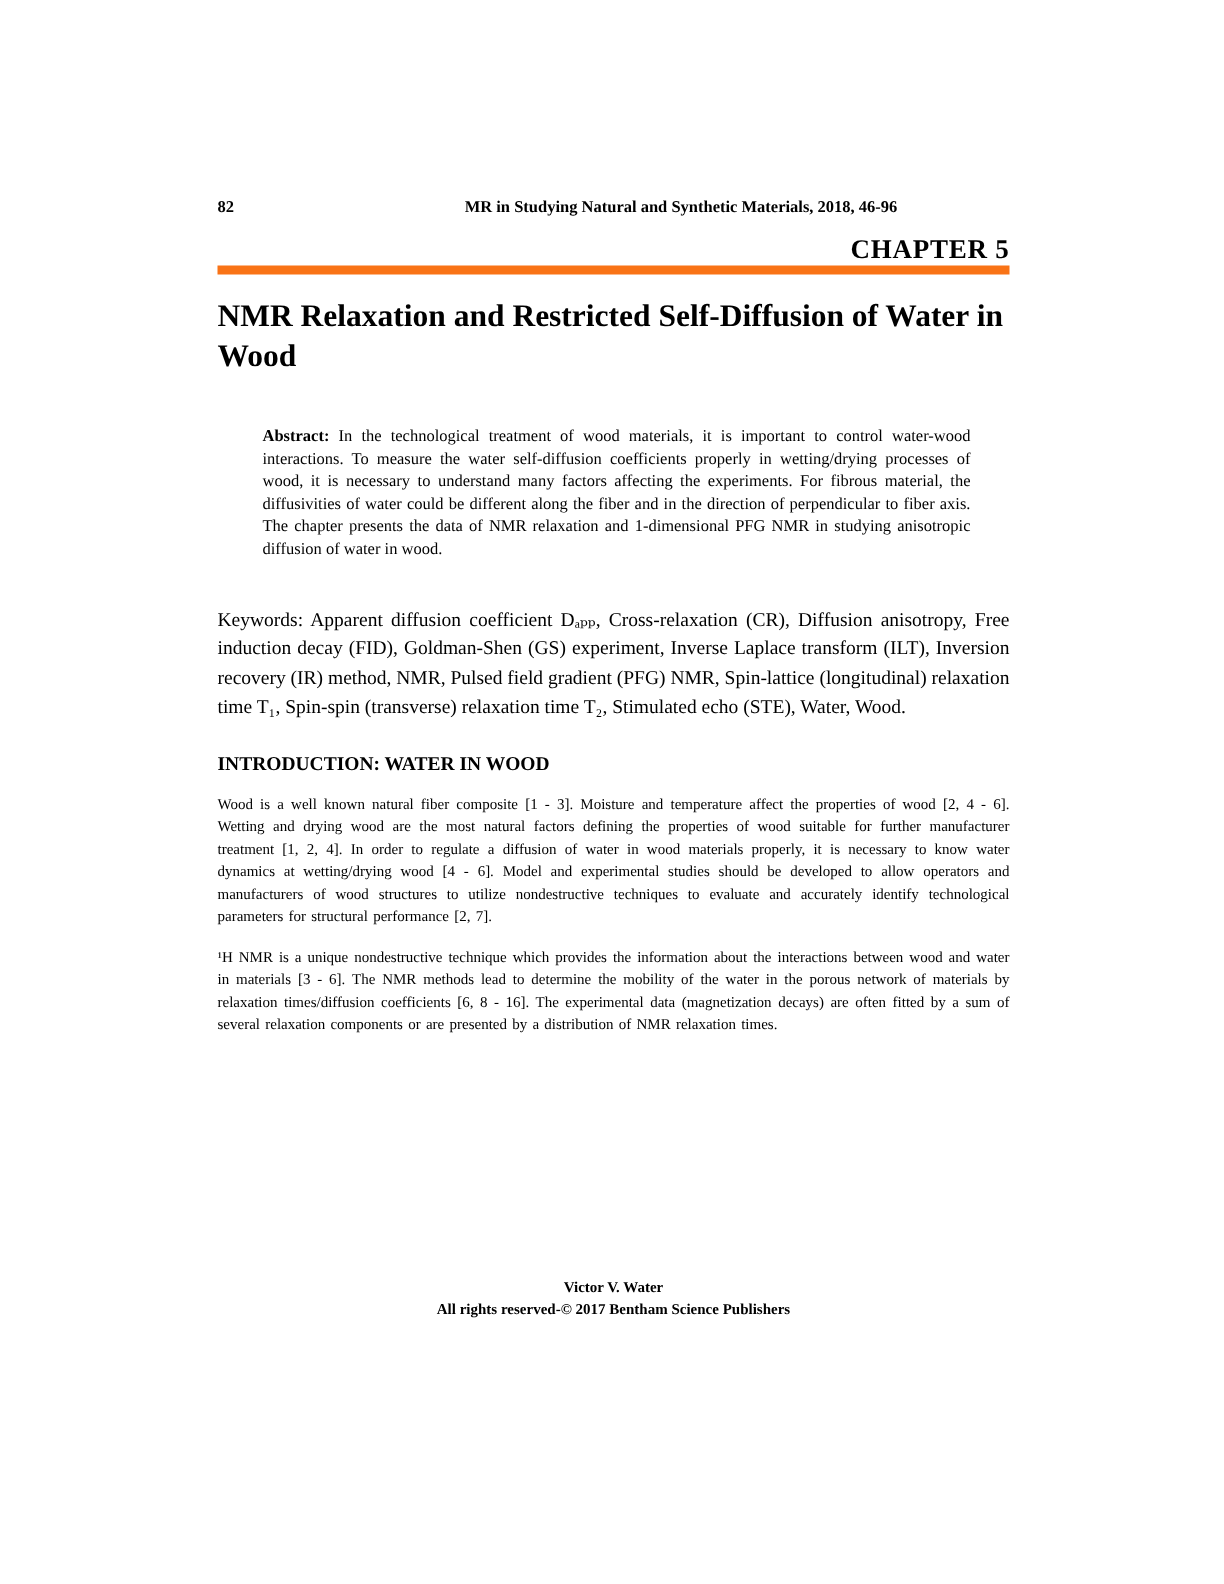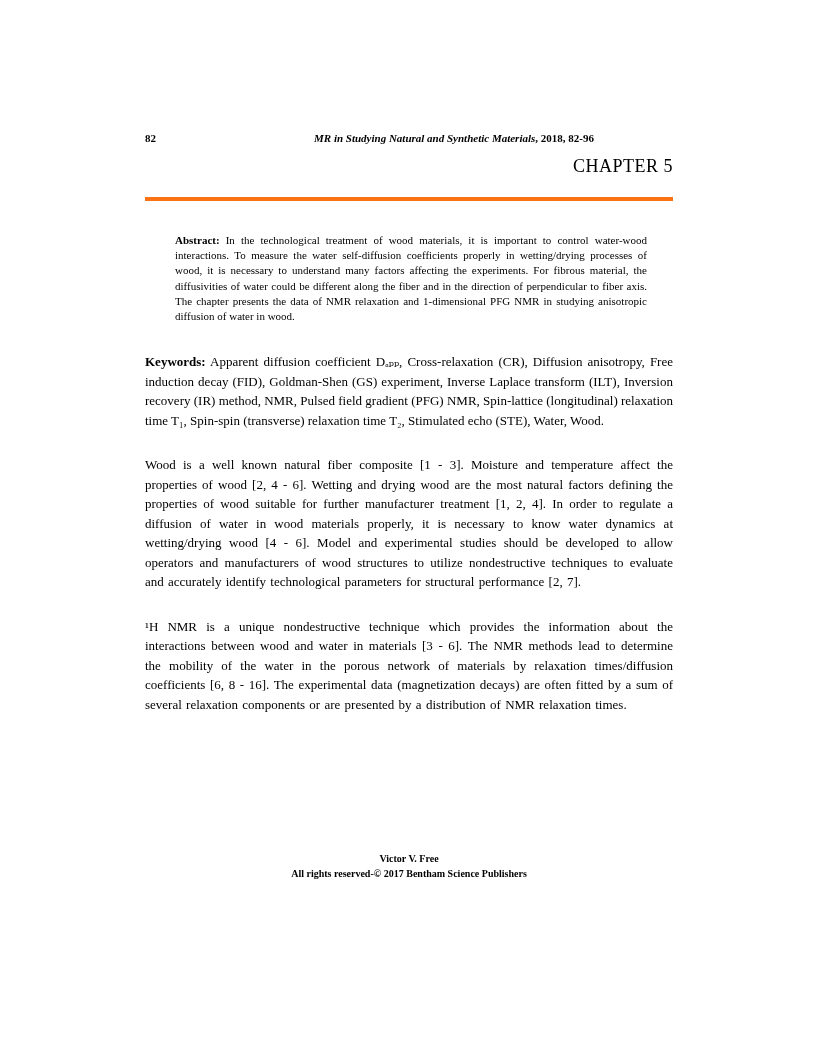--- a/index.html
+++ b/index.html
@@ -33,33 +33,32 @@
   .running-head .page-num {
     width: 90px;
     text-align: left;
   }
   .running-head .journal {
     flex: 1;
     text-align: center;
     white-space: nowrap;
   }
   .running-head .journal .jtitle {
-    font-style: italic;
   }
   .running-head .journal .jsuffix {
     font-style: normal;
   }
   .chapter-row {
     margin-top: 12px;
     text-align: right;
     font-size: 18px;
-    font-weight: normal;
+    font-weight: bold;
     letter-spacing: 0.5px;
-    padding-bottom: 20px;
-    border-bottom: 4px solid #f97316;
+    padding-bottom: 0;
+    border-bottom: 6px solid #f97316;
   }
   .chapter-title {
     margin-top: 14px;
     font-size: 21px;
     font-weight: bold;
     line-height: 1.3;
   }
   .abstract {
     margin: 32px 26px 0 30px;
     font-size: 11px;
@@ -69,30 +68,30 @@
   .abstract .label {
     font-weight: bold;
   }
   .keywords {
     margin-top: 28px;
     font-size: 13px;
     line-height: 1.5;
     text-align: justify;
   }
   .keywords .label {
-    font-weight: bold;
+    font-weight: normal;
   }
   .section-heading {
     margin-top: 20px;
     font-size: 13px;
     font-weight: bold;
   }
   .body-para {
-    margin-top: 25px;
-    font-size: 13px;
+    margin-top: 12px;
+    font-size: 10px;
     line-height: 1.5;
     text-align: justify;
     word-spacing: 1px;
   }
   .footer {
     position: absolute;
     left: 145px;
     top: 852px;
     width: 528px;
     text-align: center;
@@ -102,34 +101,36 @@
   }
 </style>
 </head>
 <body>
 
 <div class="page">
   <div class="content">
 
     <div class="running-head">
       <span class="page-num">82</span>
-      <span class="journal"><span class="jtitle">MR in Studying Natural and Synthetic Materials</span><span class="jsuffix">, 2018, 82-96</span></span>
+      <span class="journal"><span class="jtitle">MR in Studying Natural and Synthetic Materials</span><span class="jsuffix">, 2018, 46-96</span></span>
     </div>
 
     <div class="chapter-row">CHAPTER 5</div>
 
+    <h1 class="chapter-title" style="margin-bottom:0;">NMR Relaxation and Restricted Self-Diffusion of Water in Wood</h1>
 
     <p class="abstract" style="margin-bottom:0;"><span class="label">Abstract:</span><span> In the technological treatment of wood materials, it is important to control water-wood interactions. To measure the water self-diffusion coefficients properly in wetting/drying processes of wood, it is necessary to understand many factors affecting the experiments. For fibrous material, the diffusivities of water could be different along the fiber and in the direction of perpendicular to fiber axis. The chapter presents the data of NMR relaxation and 1-dimensional PFG NMR in studying anisotropic diffusion of water in wood.</span></p>
 
     <p class="keywords" style="margin-bottom:0;"><span class="label">Keywords:</span><span> Apparent diffusion coefficient Dₐₚₚ, Cross-relaxation (CR), Diffusion anisotropy, Free induction decay (FID), Goldman-Shen (GS) experiment, Inverse Laplace transform (ILT), Inversion recovery (IR) method, NMR, Pulsed field gradient (PFG) NMR, Spin-lattice (longitudinal) relaxation time T₁, Spin-spin (transverse) relaxation time T₂, Stimulated echo (STE), Water, Wood.</span></p>
 
+    <h2 class="section-heading" style="margin-bottom:0;">INTRODUCTION: WATER IN WOOD</h2>
 
     <p class="body-para" style="margin-bottom:0;">Wood is a well known natural fiber composite [1 - 3]. Moisture and temperature affect the properties of wood [2, 4 - 6]. Wetting and drying wood are the most natural factors defining the properties of wood suitable for further manufacturer treatment [1, 2, 4]. In order to regulate a diffusion of water in wood materials properly, it is necessary to know water dynamics at wetting/drying wood [4 - 6]. Model and experimental studies should be developed to allow operators and manufacturers of wood structures to utilize nondestructive techniques to evaluate and accurately identify technological parameters for structural performance [2, 7].</p>
 
     <p class="body-para" style="margin-bottom:0;">¹H NMR is a unique nondestructive technique which provides the information about the interactions between wood and water in materials [3 - 6]. The NMR methods lead to determine the mobility of the water in the porous network of materials by relaxation times/diffusion coefficients [6, 8 - 16]. The experimental data (magnetization decays) are often fitted by a sum of several relaxation components or are presented by a distribution of NMR relaxation times.</p>
 
   </div>
 
   <div class="footer">
-    <div>Victor V. Free</div>
+    <div>Victor V. Water</div>
     <div>All rights reserved-© 2017 Bentham Science Publishers</div>
   </div>
 </div>
 
 </body></html>

